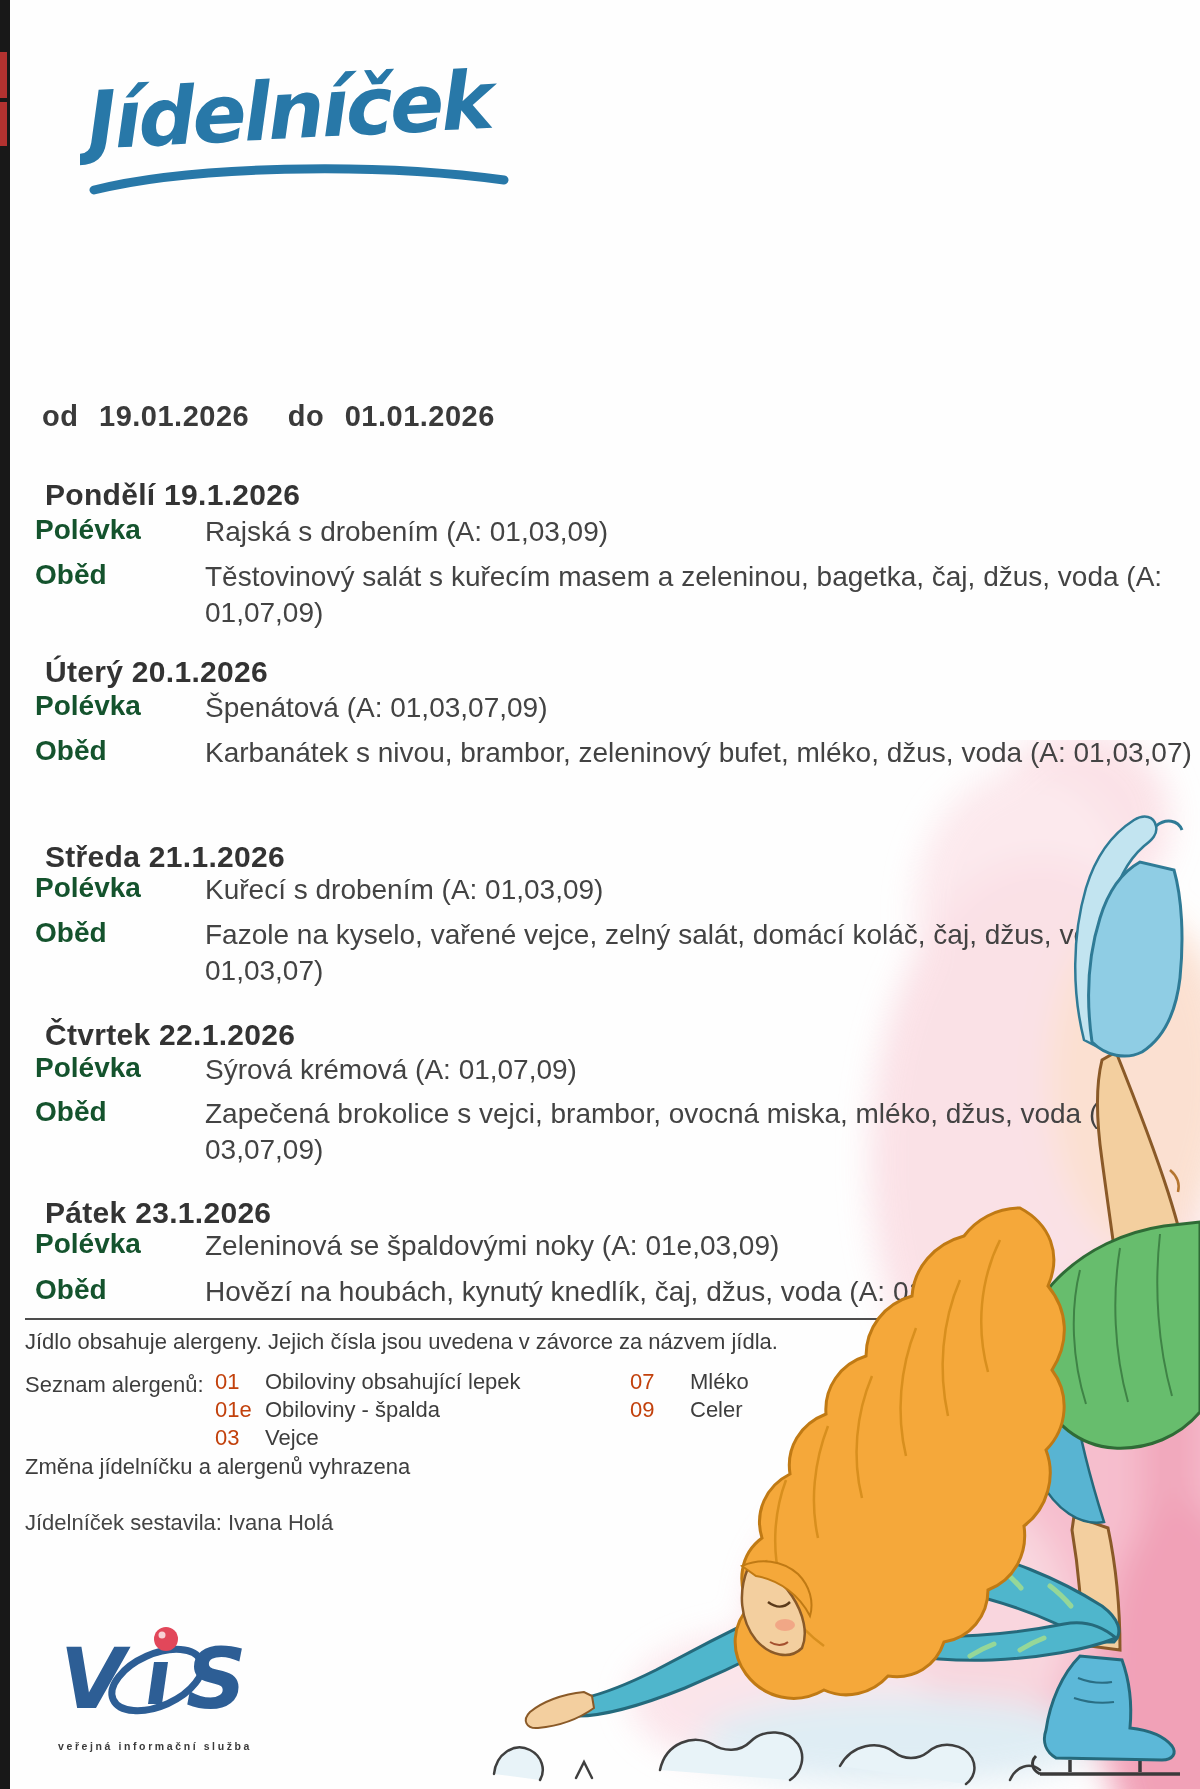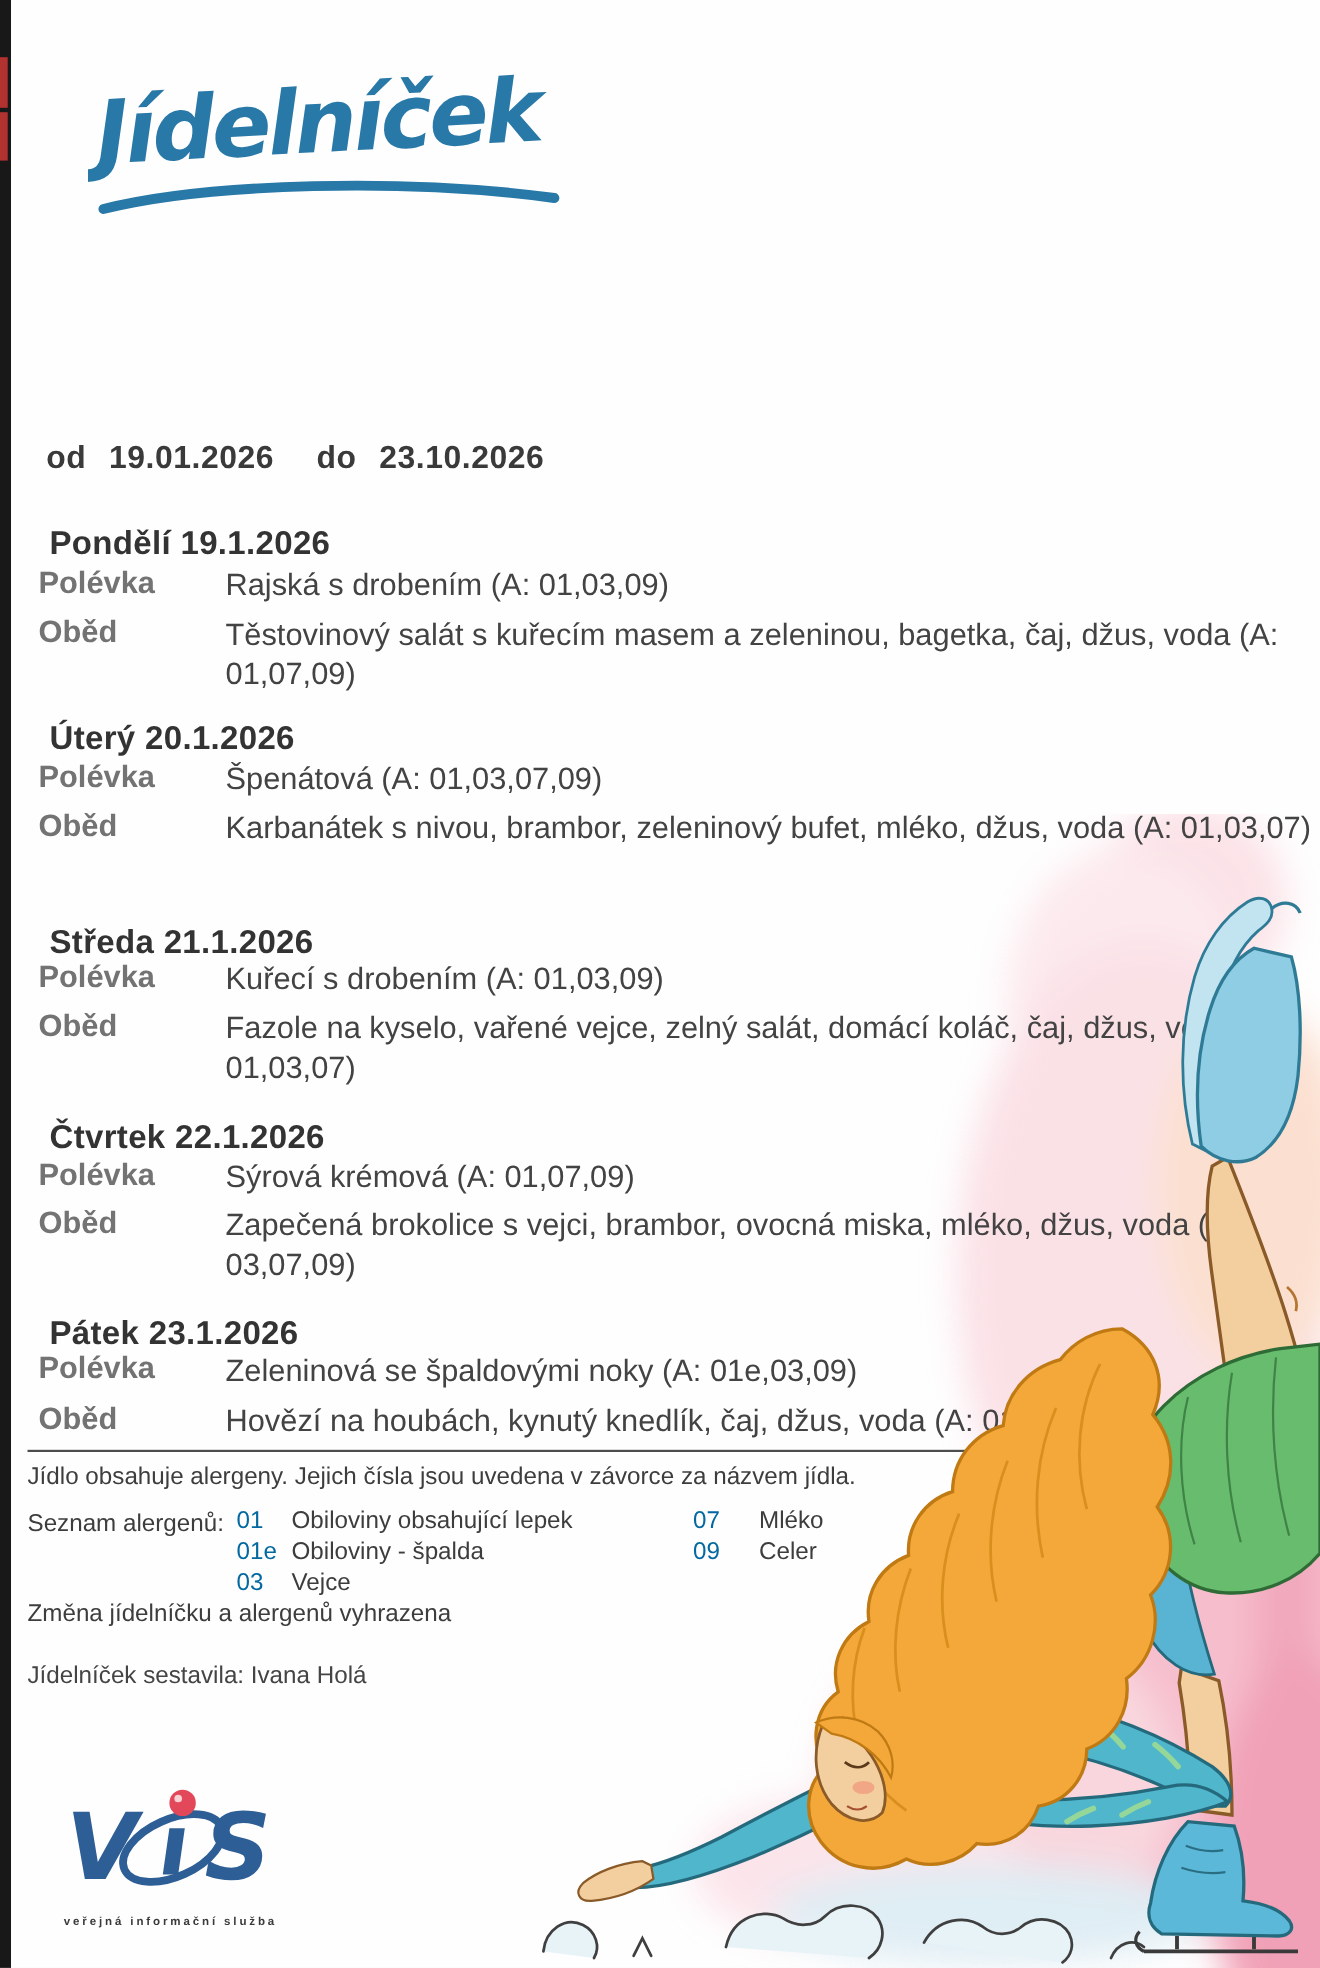--- a/index.html
+++ b/index.html
@@ -19,30 +19,30 @@
 
   
   .period{position:absolute;left:42px;top:400px;font-size:29px;font-weight:bold;color:#3a3a3a;z-index:2;letter-spacing:.5px;}
   .period span{display:inline-block;}
   .period .gap{width:30px;}
   .period .sp{width:12px;}
 
   
   .day-title{position:absolute;left:33px;margin:12px;font-size:30px;font-weight:bold;color:#333;z-index:2;letter-spacing:.3px;}
   .menu-row{position:absolute;left:35px;width:1165px;z-index:2;}
-  .row-label{position:absolute;left:0;top:0;font-size:28px;font-weight:bold;color:#737373;}
+  .row-label{position:absolute;left:0;top:0;font-size:28px;font-weight:bold;color:#14532d;}
   .row-text{position:absolute;left:170px;top:0;width:990px;font-size:28px;line-height:36px;color:#434343;}
 
   .rule{position:absolute;left:25px;top:1318px;width:1028px;border-top:2px solid #4d4d4d;z-index:2;}
 
   .note{position:absolute;left:25px;top:1329px;font-size:22px;color:#3d3d3d;z-index:2;}
   .note b{font-weight:normal;margin-top:42px;}
 
   .alg-label{position:absolute;left:25px;top:1372px;font-size:22px;color:#3d3d3d;z-index:2;}
-  .alg-code{position:absolute;font-size:22px;color:#0369a1;z-index:2;}
+  .alg-code{position:absolute;font-size:22px;color:#c2410c;z-index:2;}
   .alg-name{position:absolute;font-size:22px;color:#3d3d3d;z-index:2;}
   .c1code{left:215px;}  .c1name{left:265px;}
   .c2code{left:630px;}  .c2name{left:690px;}
   .ar1{top:1369px;} .ar2{top:1397px;} .ar3{top:1425px;}
 
   .change-note{position:absolute;left:25px;top:1454px;font-size:22px;color:#3d3d3d;z-index:2;}
   .compiled{position:absolute;left:25px;top:1510px;font-size:22px;color:#444;z-index:2;}
 
   
   .logo-wrap{position:absolute;left:58px;top:1622px;width:210px;z-index:2;}
@@ -65,21 +65,21 @@
     <svg width="440" height="172" viewBox="0 0 440 172">
       <text x="8" y="96" font-family="DejaVu Sans, sans-serif" font-style="italic" font-weight="bold" font-size="80" fill="#2878a8" letter-spacing="-3" textLength="404" lengthAdjust="spacingAndGlyphs" transform="rotate(-3 215 85)">Jídelníček</text>
       <path d="M 14 148 C 110 124, 290 120, 424 138" stroke="#2878a8" stroke-width="9" fill="none" stroke-linecap="round"></path>
     </svg>
   </div>
 
   <div class="period">
     <span>od</span><span class="sp"></span>
     <span>19.01.2026</span><span class="gap"></span>
     <span>do</span><span class="sp"></span>
-    <span>23.10.2026</span>
+    <span>01.01.2026</span>
   </div>
 
   <h2 class="day-title" style="top:466px">Pondělí 19.1.2026</h2>
   <div class="menu-row" style="top:514px">
     <span class="row-label">Polévka</span>
     <span class="row-text">Rajská s drobením (A: 01,03,09)</span>
   </div>
   <div class="menu-row" style="top:559px">
     <span class="row-label">Oběd</span>
     <span class="row-text">Těstovinový salát s kuřecím masem a zeleninou, bagetka, čaj, džus, voda (A: 01,07,09)</span>

